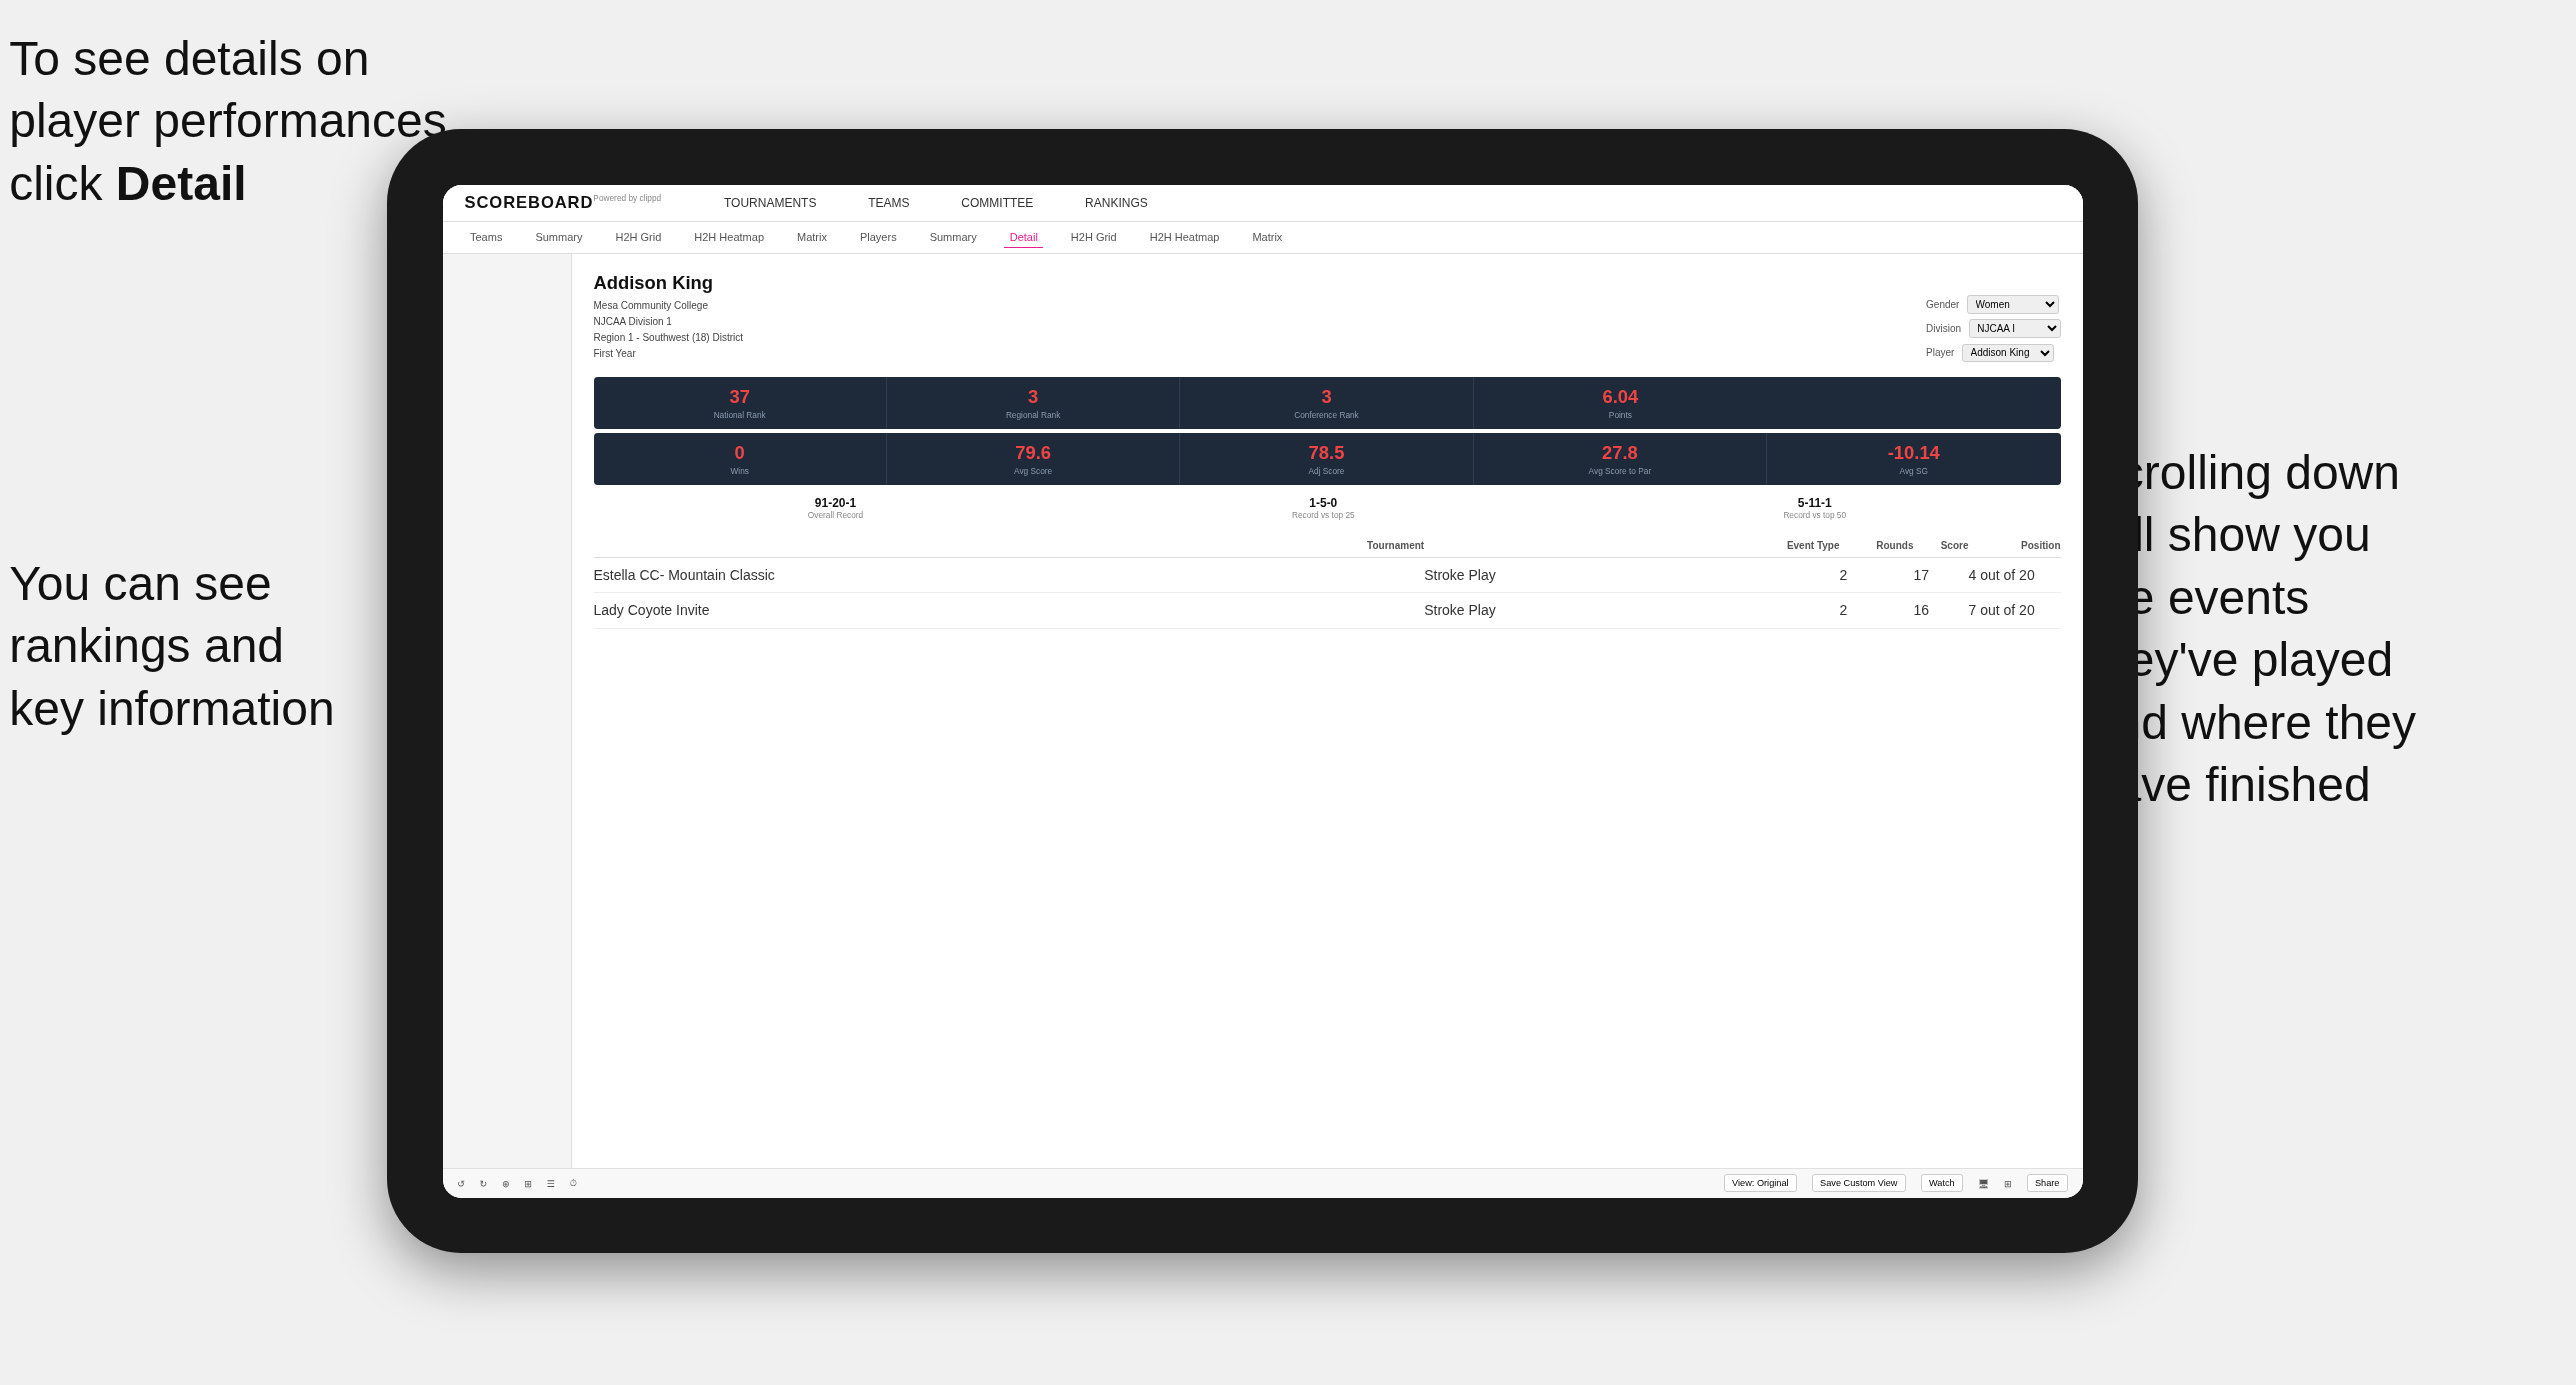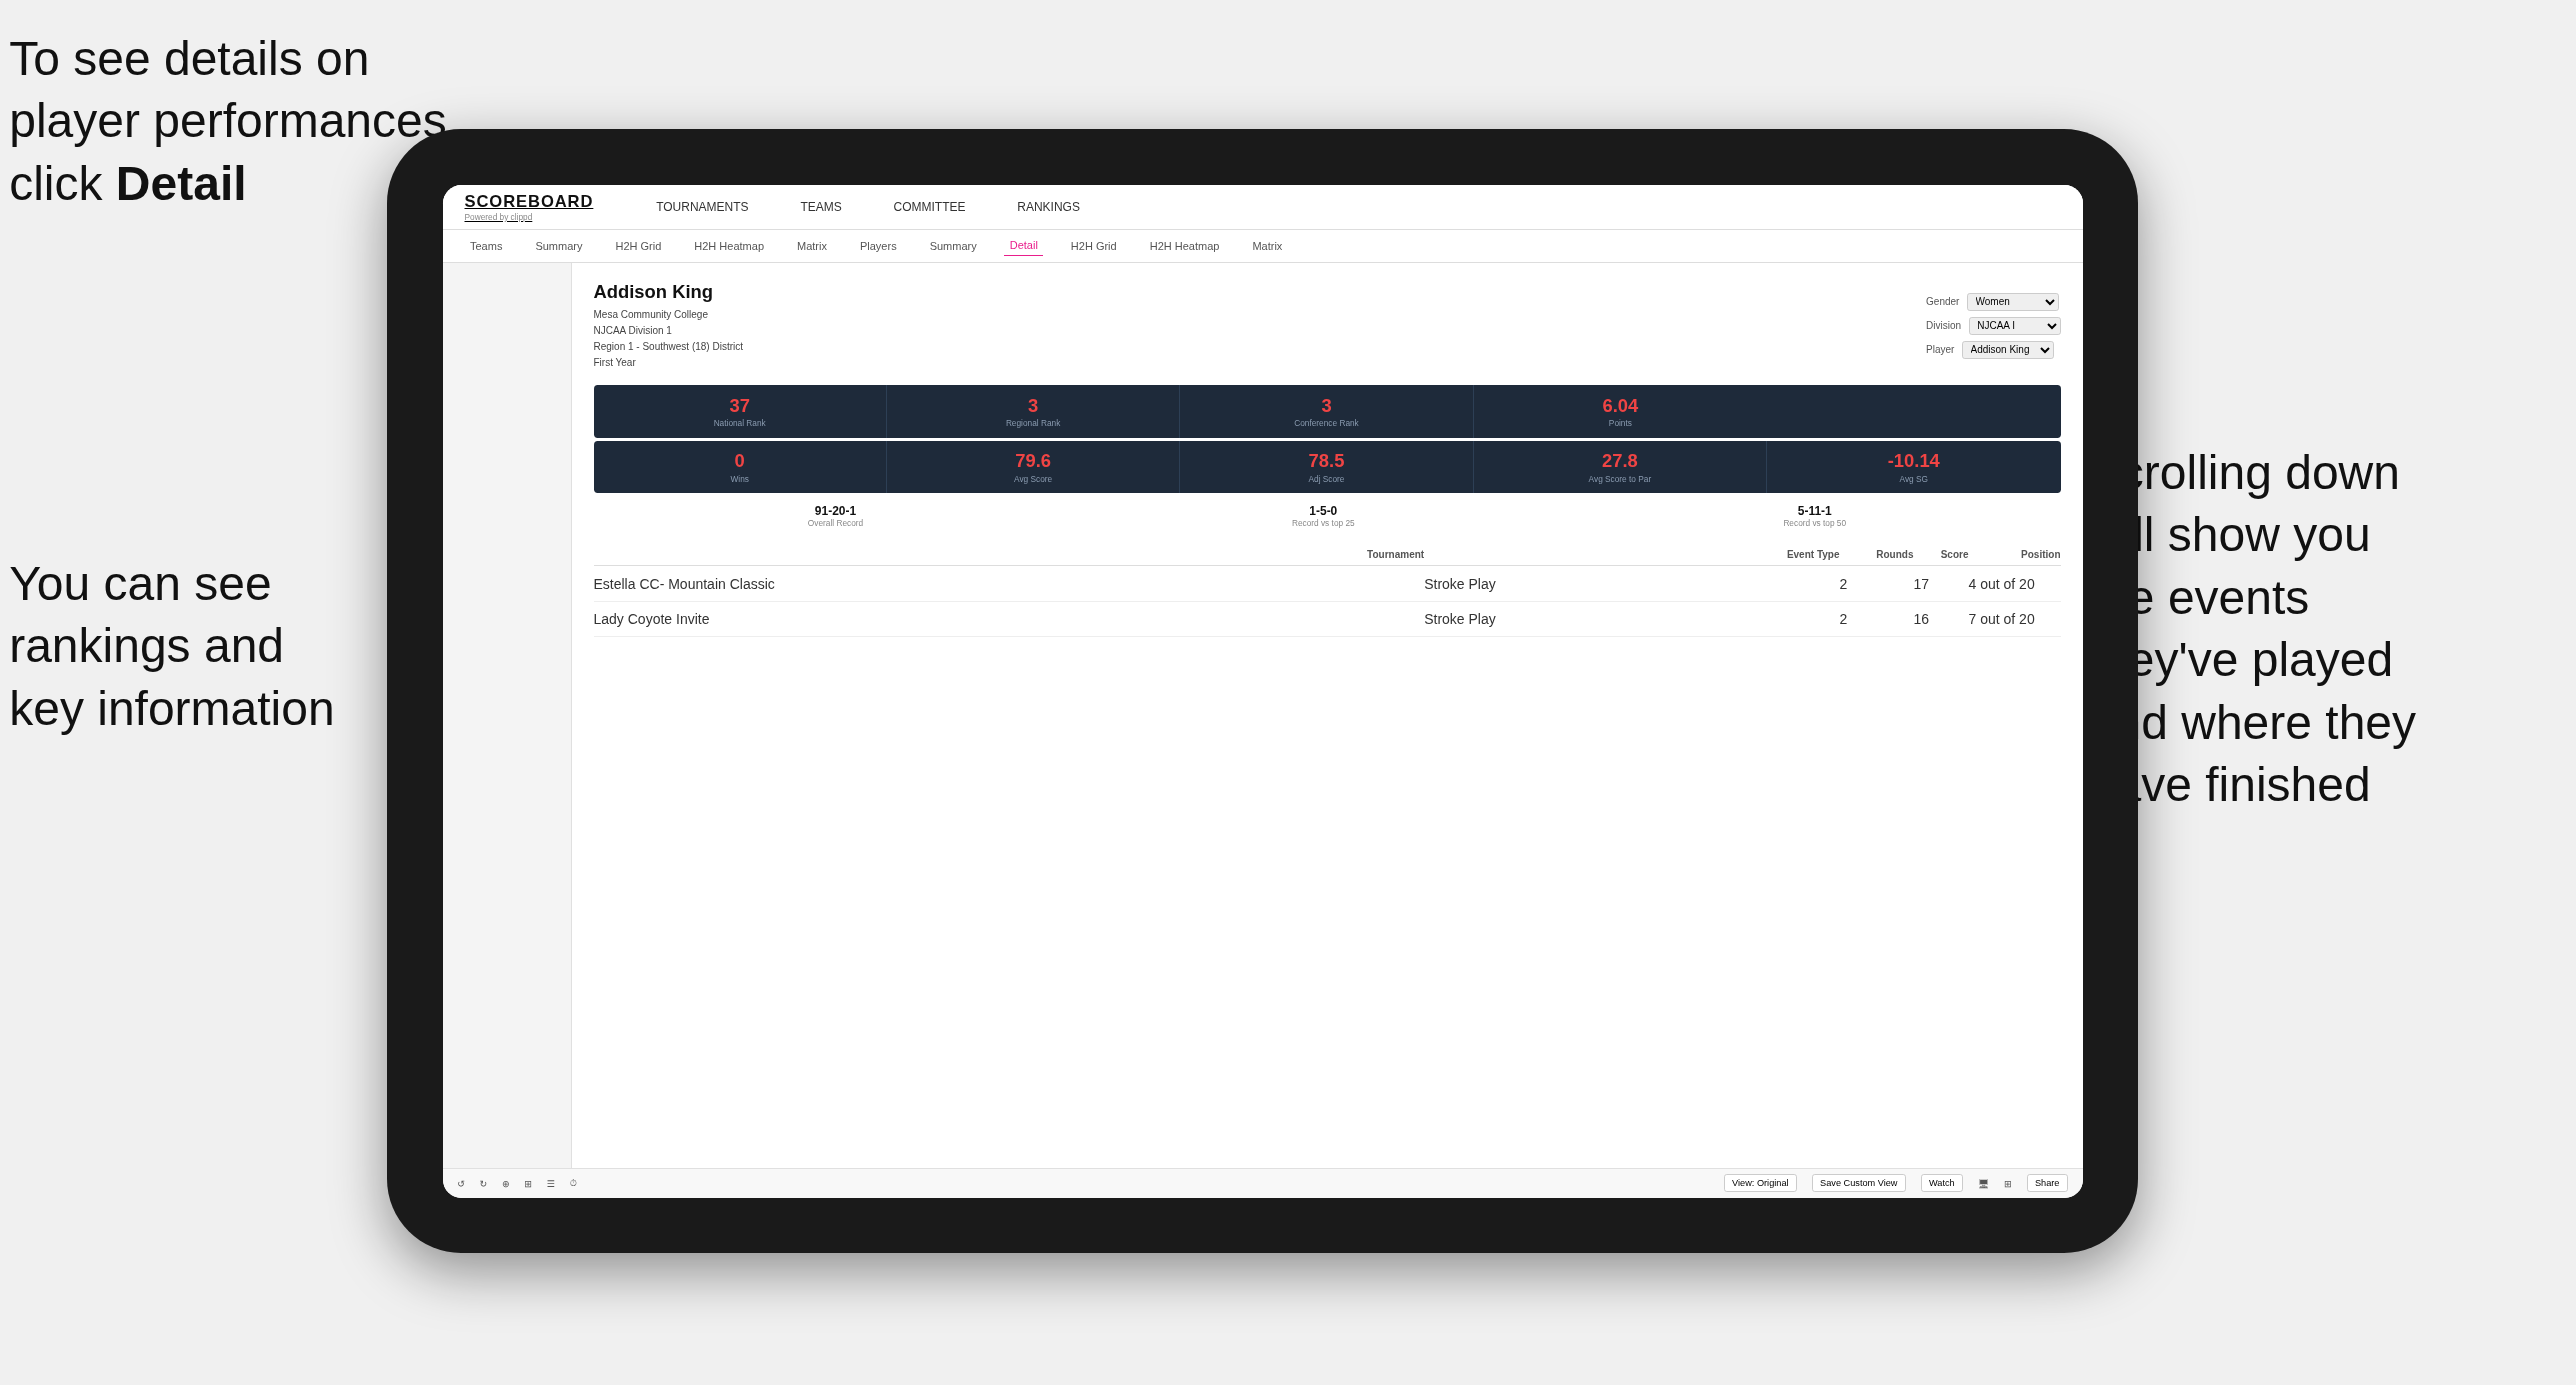--- a/index.html
+++ b/index.html
@@ -63,23 +63,21 @@
     .nav-bar {
       background: #fff;
       border-bottom: 0.9px solid #ddd;
       padding: 7.4px 22px;
       display: flex;
       align-items: center;
       gap: 37px;
     }
     .logo-area {
       display: flex;
-      flex-direction: column;
       margin-right: 18.4px;
-      text-decoration: underline;
     }
     .logo-text {
       font-size: 16.6px;
       font-weight: 900;
       letter-spacing: 0.9px;
       color: #111;
     }
     .logo-sub {
       font-size: 8.3px;
       color: #888;
@@ -127,21 +125,21 @@
     .main-panel {
       flex: 1;
       padding: 18.4px 22px;
       background: #fff;
     }
 
     
     .player-header {
       display: flex;
       justify-content: space-between;
-      align-items: center;
+      align-items: flex-end;
       margin-bottom: 14.7px;
     }
     .player-info h2 {
       font-size: 18.4px;
       font-weight: 700;
       color: #111;
       margin-bottom: 3.7px;
     }
     .player-info p {
       font-size: 10px;

